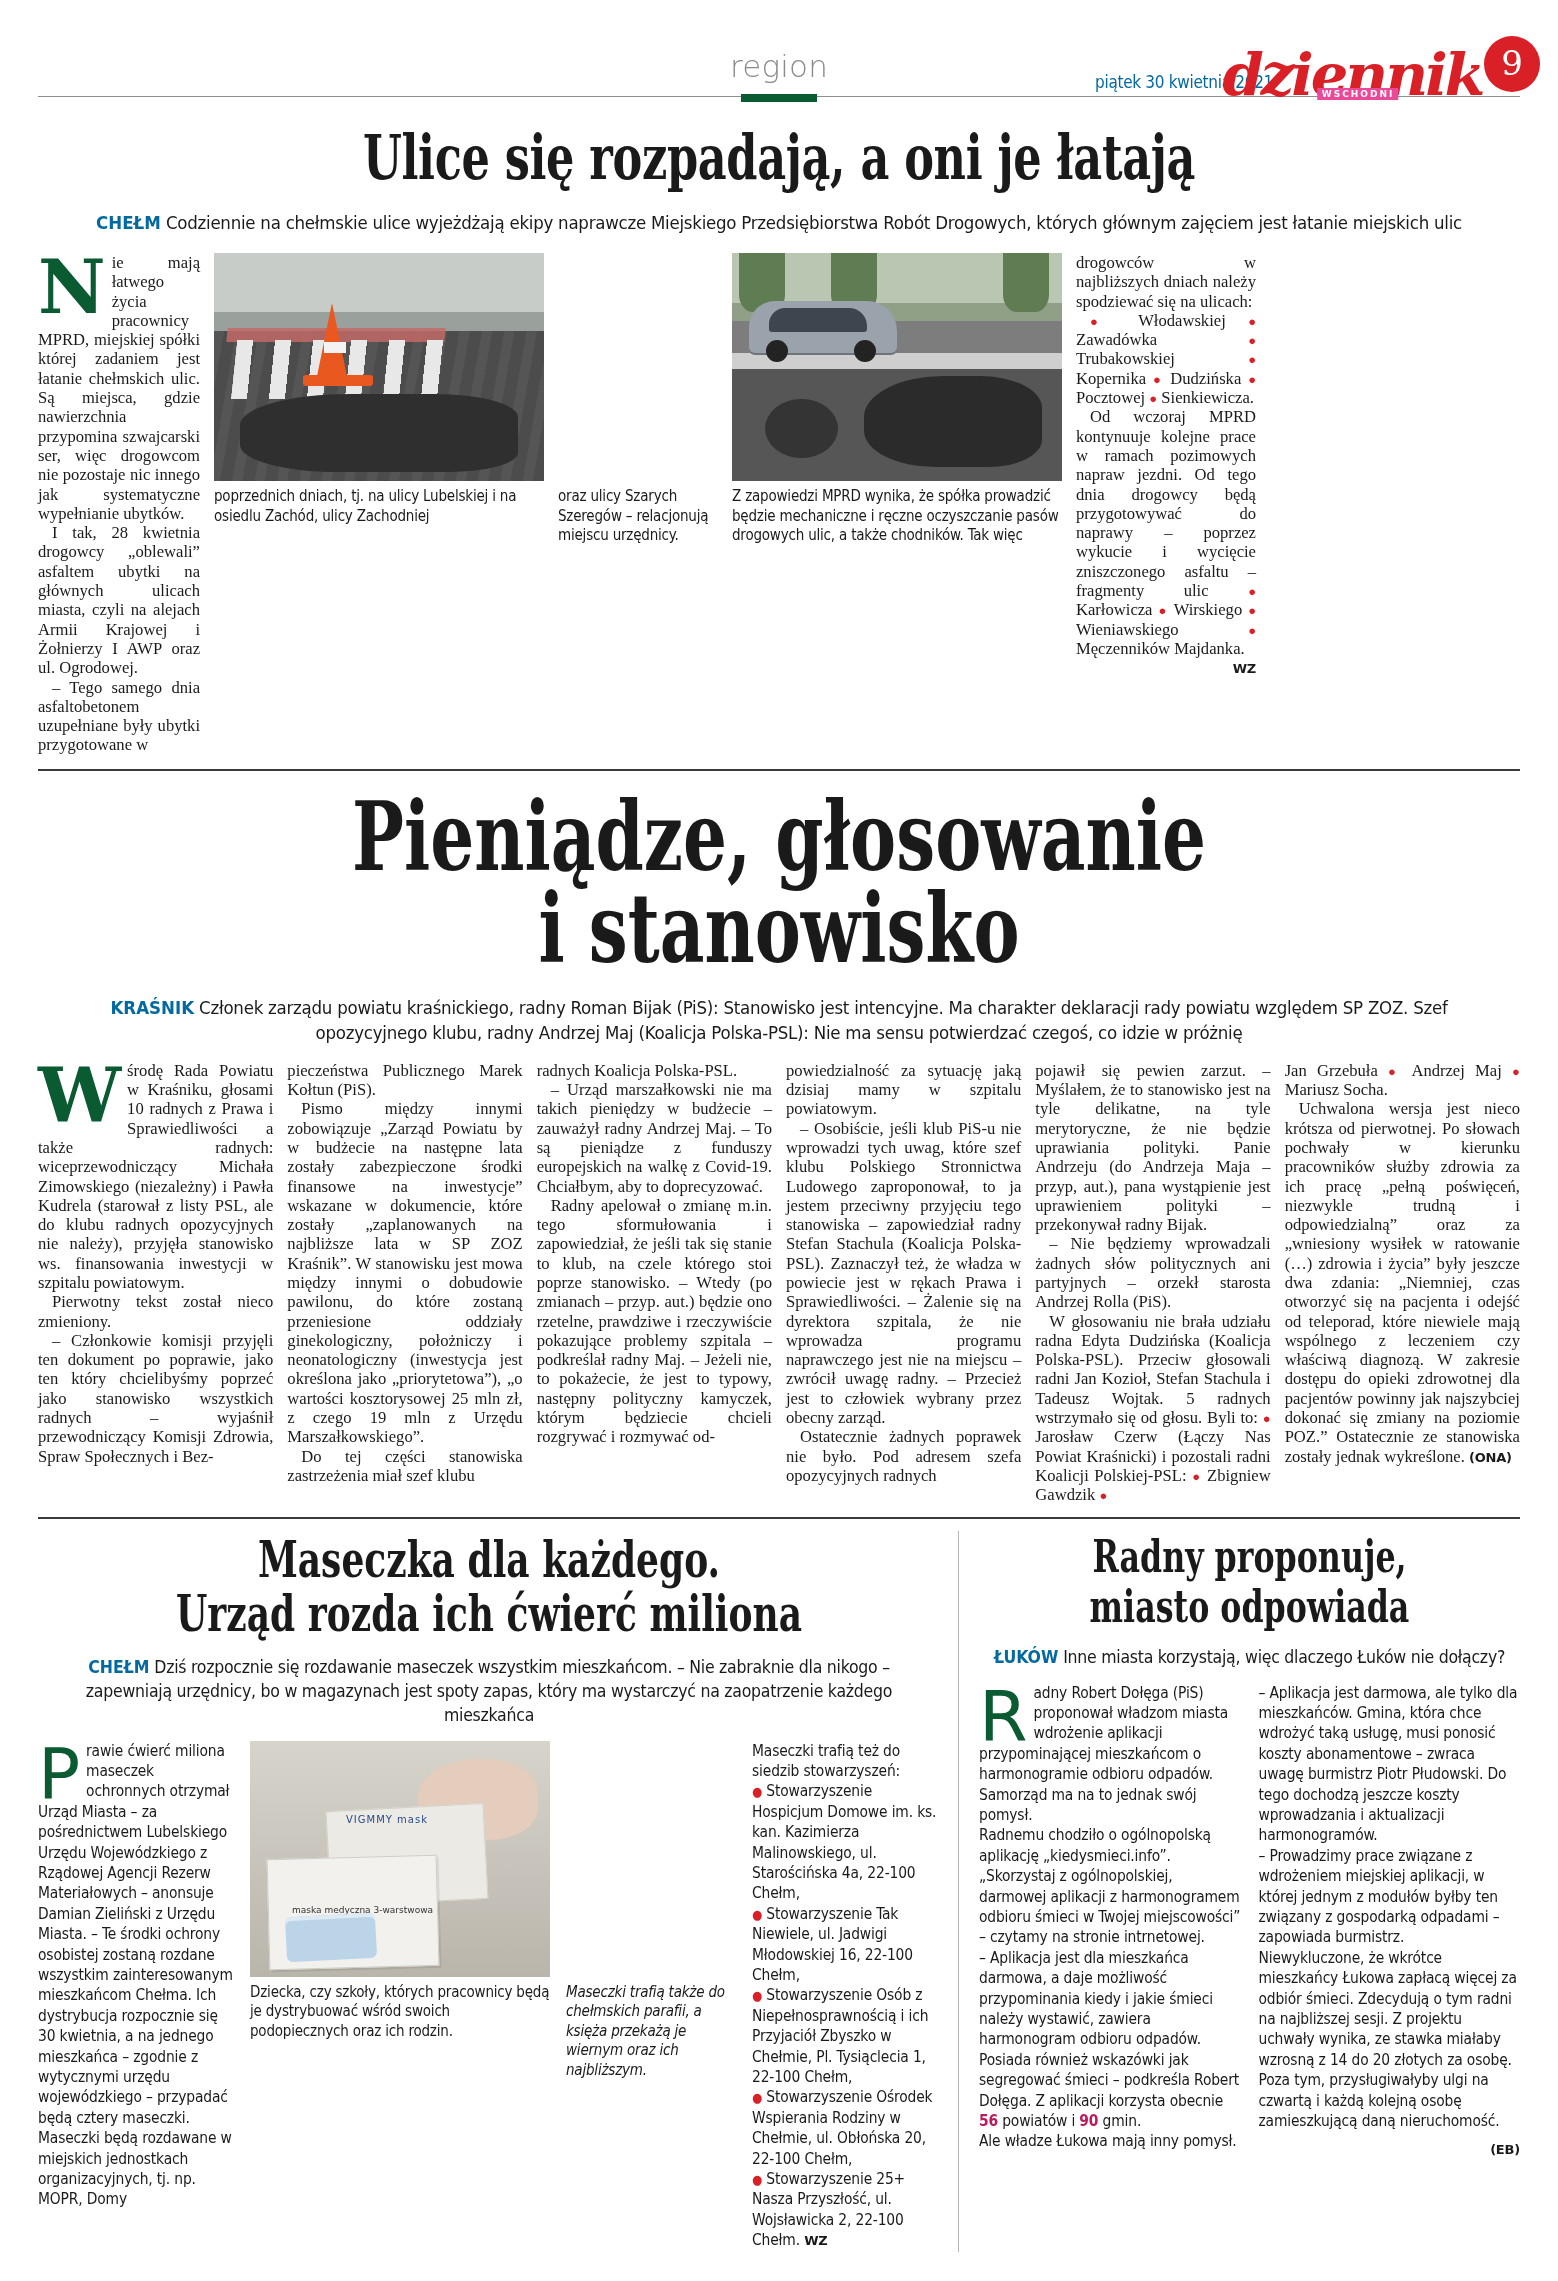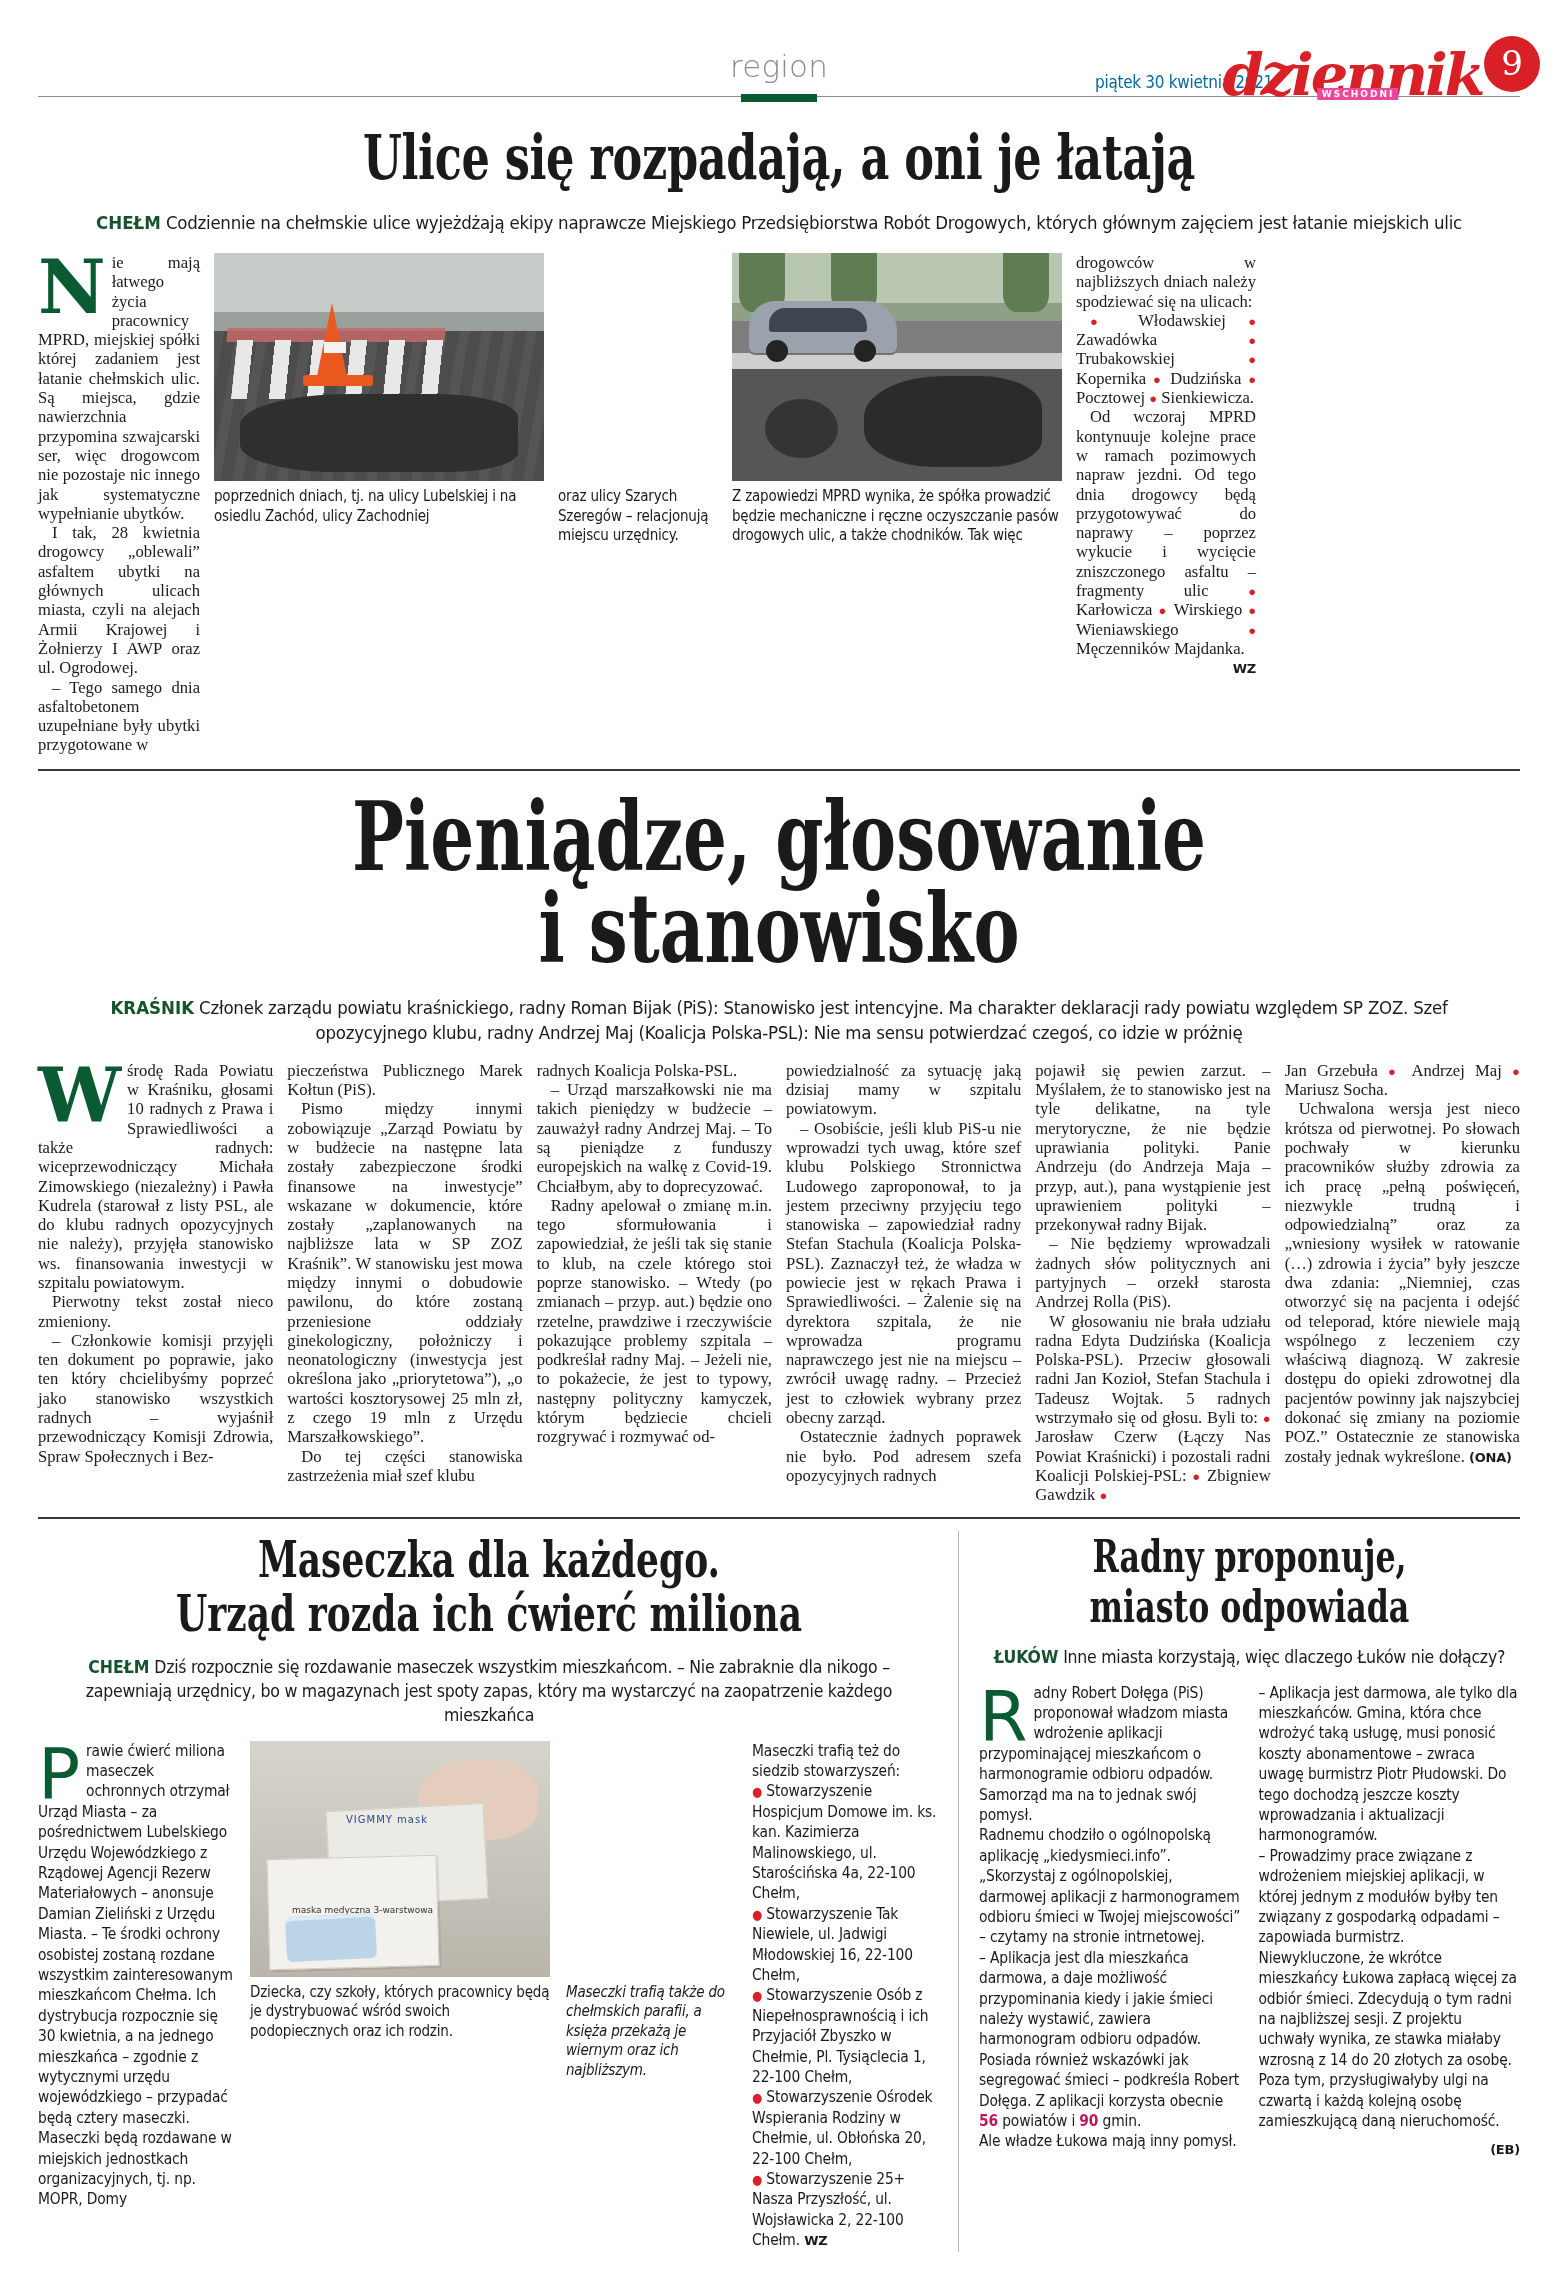--- a/index.html
+++ b/index.html
@@ -50,21 +50,21 @@
   .hl-a{font-size:62px;line-height:72px;letter-spacing:-.5px;margin-top:12px;}
   .hl-b{font-size:96px;line-height:104px;}
   .hl-c{font-size:50px;line-height:58px;}
   .hl-d{font-size:44px;line-height:52px;}
 
   .lead{
     font-family:"DejaVu Sans Condensed","DejaVu Sans",sans-serif;
     font-size:18.5px;line-height:25px;text-align:center;color:#1a1a1a;
     letter-spacing:-.25px;
   }
-  .lead .city{color:#14532d;font-weight:bold;letter-spacing:0;}
+  .lead .city{color:#0369a1;font-weight:bold;letter-spacing:0;}
   .lead.small{font-size:17.5px;line-height:24px;}
 
   
   .cols{display:flex;gap:14px;}
   .col{flex:1;}
   .bt{
     font-family:"Liberation Serif","DejaVu Serif",serif;
     font-size:16.6px;line-height:19.3px;text-align:justify;
     text-justify:inter-word;hyphens:manual;margin:0;
   }

